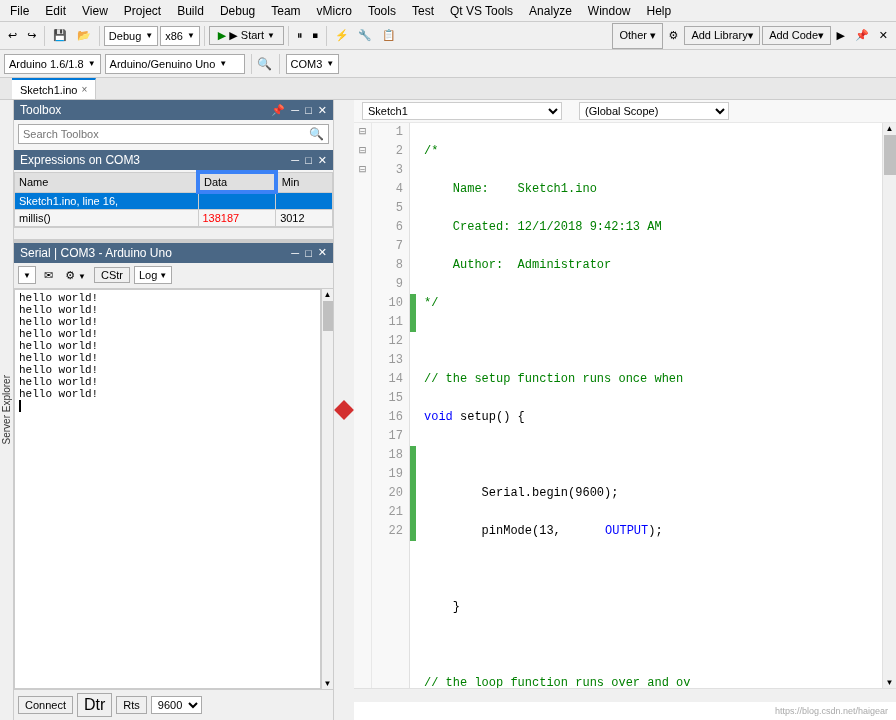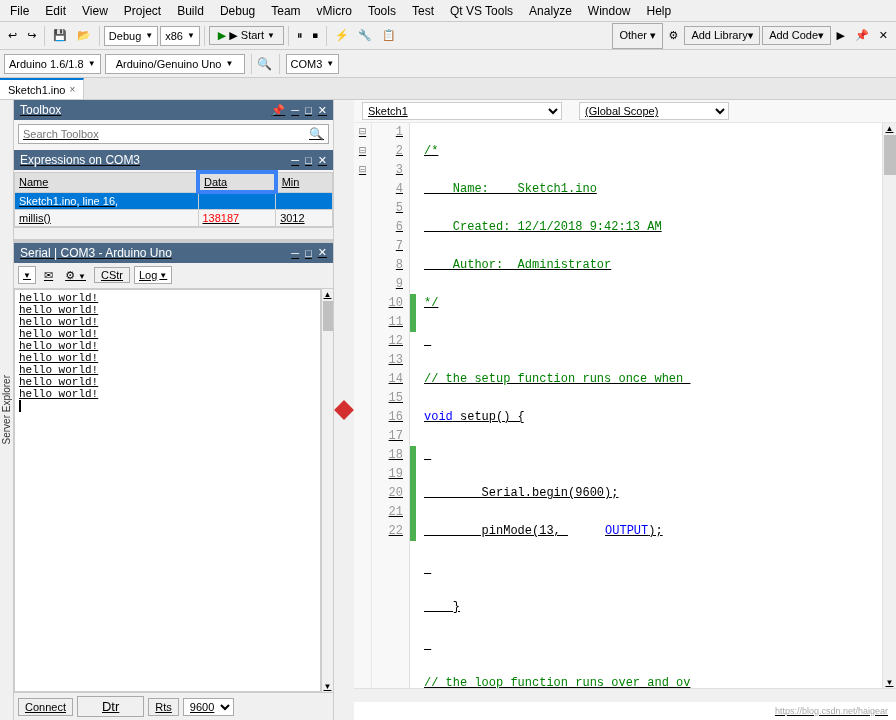--- a/index.html
+++ b/index.html
@@ -70,44 +70,44 @@
   <button class="icon-btn">▶</button>
   <button class="icon-btn">📌</button>
   <button class="icon-btn">✕</button>
 </div>
 
 <div style="background:#f0f0f0; border-bottom:1px solid #ccc; display:flex; align-items:center; height:28px; padding:2px 4px; gap:4px;">
   <div style="display:flex;align-items:center;border:1px solid #aaa;background:white;height:20px;padding:0 4px;font-size:11px;cursor:pointer;">
     <span>Arduino 1.6/1.8</span>
     <span style="margin-left:4px;font-size:8px;">▼</span>
   </div>
-  <div style="display:flex;align-items:center;border:1px solid #aaa;background:white;height:20px;padding:0 4px;font-size:11px;cursor:pointer;min-width:140px;justify-content:center;">
+  <div style="display:flex;align-items:center;border:1px solid #aaa;background:white;height:20px;padding:0 4px;font-size:11px;cursor:pointer;min-width:140px;">
     <span>Arduino/Genuino Uno</span>
     <span style="margin-left:4px;font-size:8px;">▼</span>
   </div>
   <div style="width:1px;height:20px;background:#ccc;margin:0 2px;"></div>
   <div style="font-size:12px;">🔍</div>
   <div style="width:1px;height:20px;background:#ccc;margin:0 2px;"></div>
   <div style="display:flex;align-items:center;border:1px solid #aaa;background:white;height:20px;padding:0 4px;font-size:11px;cursor:pointer;">
     <span>COM3</span>
     <span style="margin-left:4px;font-size:8px;">▼</span>
   </div>
 </div>
 
 <div style="display:flex; flex-direction:column; height:calc(720px - 22px - 28px - 28px);">
 
-  <div style="background:#e8e8e8; border-bottom:1px solid #ccc; display:flex; align-items:stretch; height:22px;">
+  <div style="background:#e8e8e8; border-bottom:1px solid #ccc; display:flex; align-items:stretch; height:22px;padding-left:12px;">
     <div style="display:flex;align-items:center;padding:0 8px;border-right:1px solid #ccc;cursor:pointer;font-size:11px;background:white;border-top:2px solid #0078d7;gap:4px;">
       <span>Sketch1.ino</span>
       <span style="font-size:10px;cursor:pointer;color:#666;">×</span>
     </div>
     <div style="flex:1;"></div>
   </div>
 
-  <div style="display:flex; flex:1; overflow:hidden;text-decoration:underline;">
+  <div style="display:flex; flex:1; overflow:hidden;">
 
     <div style="width:14px;background:#f0f0f0;border-right:1px solid #ccc;display:flex;align-items:center;justify-content:center;cursor:pointer;">
       <span style="writing-mode:vertical-lr;transform:rotate(180deg);font-size:10px;color:#333;white-space:nowrap;">Server Explorer</span>
     </div>
 
     <div style="width:320px;background:#f5f5f5;border-right:1px solid #ccc;display:flex;flex-direction:column;overflow:hidden;">
 
       <div style="background:#4a6785;color:white;display:flex;align-items:center;justify-content:space-between;padding:3px 6px;font-size:12px;">
         <span>Toolbox</span>
         <div style="display:flex;gap:6px;">
@@ -201,21 +201,21 @@
         <div style="width:12px;background:#f0f0f0;border-left:1px solid #ccc;display:flex;flex-direction:column;align-items:center;padding:1px;">
           <div style="font-size:8px;cursor:pointer;">▲</div>
           <div style="background:#c0c0c0;width:10px;height:30px;cursor:pointer;margin-top:2px;"></div>
           <div style="flex:1;"></div>
           <div style="font-size:8px;cursor:pointer;">▼</div>
         </div>
       </div>
 
       <div style="background:#f0f0f0;border-top:1px solid #ccc;display:flex;align-items:center;padding:3px 4px;gap:4px;">
         <button style="border:1px solid #aaa;background:#f0f0f0;padding:2px 6px;cursor:pointer;font-size:11px;">Connect</button>
-        <button style="border:1px solid #aaa;background:#f0f0f0;padding:2px 24px;cursor:pointer;font-size:13px;">Dtr</button>
+        <button style="border:1px solid #aaa;background:#f0f0f0;padding:2px 6px;cursor:pointer;font-size:16px;">Dtr</button>
         <button style="border:1px solid #aaa;background:#f0f0f0;padding:2px 6px;cursor:pointer;font-size:11px;">Rts</button>
         <select style="border:1px solid #aaa;background:white;padding:1px 2px;font-size:11px;">
           <option>9600</option>
         </select>
       </div>
     </div>
 
     <div style="width:20px;background:#f0f0f0;display:flex;align-items:center;justify-content:center;position:relative;">
       <div style="width:14px;height:14px;background:#d32f2f;transform:rotate(45deg);position:absolute;top:50%;margin-top:-7px;left:3px;"></div>
     </div>

